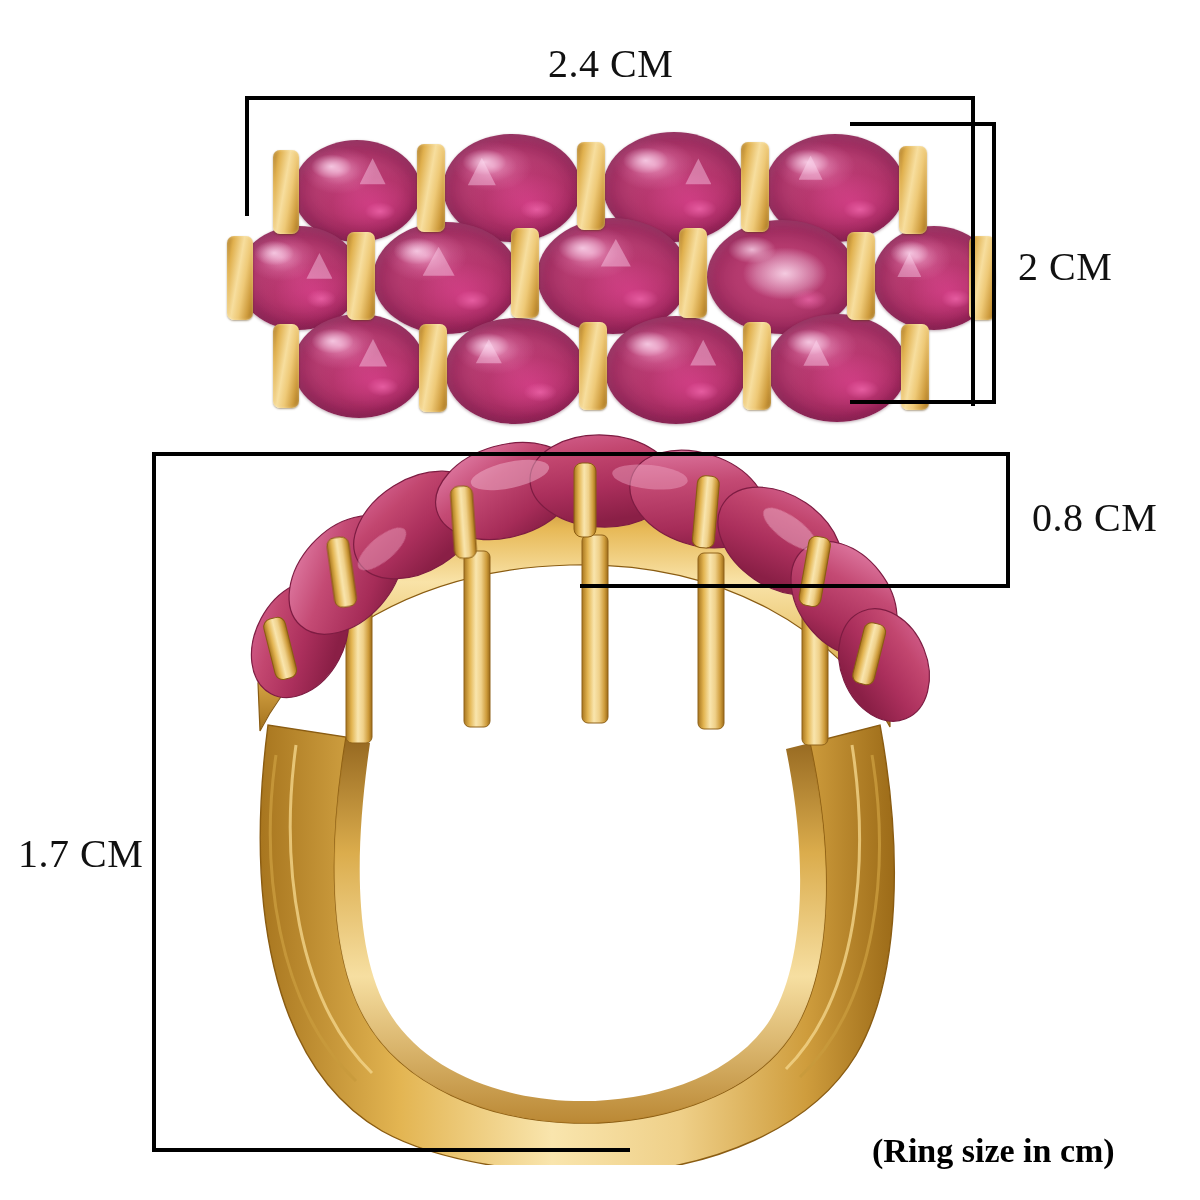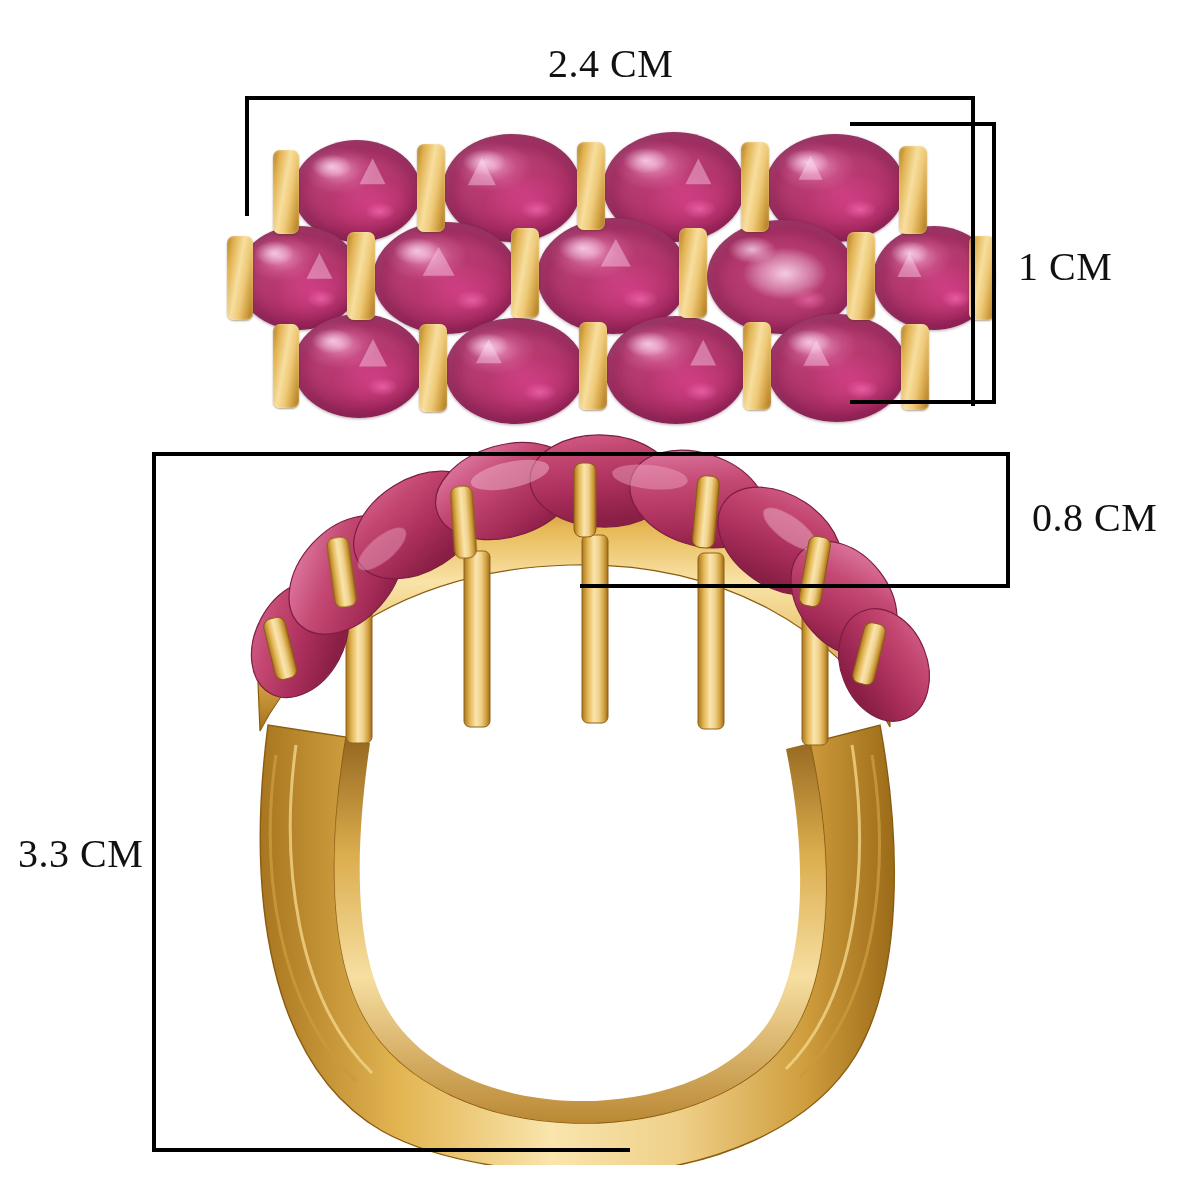--- a/index.html
+++ b/index.html
@@ -269,25 +269,26 @@
   </div>
 
   <div class="dim-line" style="left:245px;top:96px;width:730px;height:4px;"></div>
   <div class="dim-line" style="left:245px;top:96px;width:4px;height:120px;"></div>
   <div class="dim-line" style="left:971px;top:96px;width:4px;height:310px;"></div>
   <div class="dim-label size" style="left:540px;top:40px;margin-left:8px;">2.4 CM</div>
 
   <div class="dim-line" style="left:850px;top:122px;width:146px;height:4px;"></div>
   <div class="dim-line" style="left:992px;top:122px;width:4px;height:282px;"></div>
   <div class="dim-line" style="left:850px;top:400px;width:146px;height:4px;"></div>
-  <div class="dim-label size" style="left:1018px;top:243px;">1 CM</div>
+  <div class="dim-label size" style="left:1018px;top:243px;">2 CM</div>
 
   <div class="dim-line" style="left:155px;top:452px;width:855px;height:4px;"></div>
   <div class="dim-line" style="left:1006px;top:452px;width:4px;height:136px;"></div>
   <div class="dim-line" style="left:580px;top:584px;width:430px;height:4px;"></div>
   <div class="dim-label size" style="left:1032px;top:494px;">0.8 CM</div>
 
   <div class="dim-line" style="left:152px;top:452px;width:4px;height:700px;"></div>
   <div class="dim-line" style="left:152px;top:1148px;width:478px;height:4px;"></div>
-  <div class="dim-label size" style="left:18px;top:830px;">3.3 CM</div>
-
+  <div class="dim-label size" style="left:18px;top:830px;">1.7 CM</div>
+
+  <div class="caption" style="left:872px;top:1132px;">(Ring size in cm)</div>
 
 </div>
 
 </body></html>

